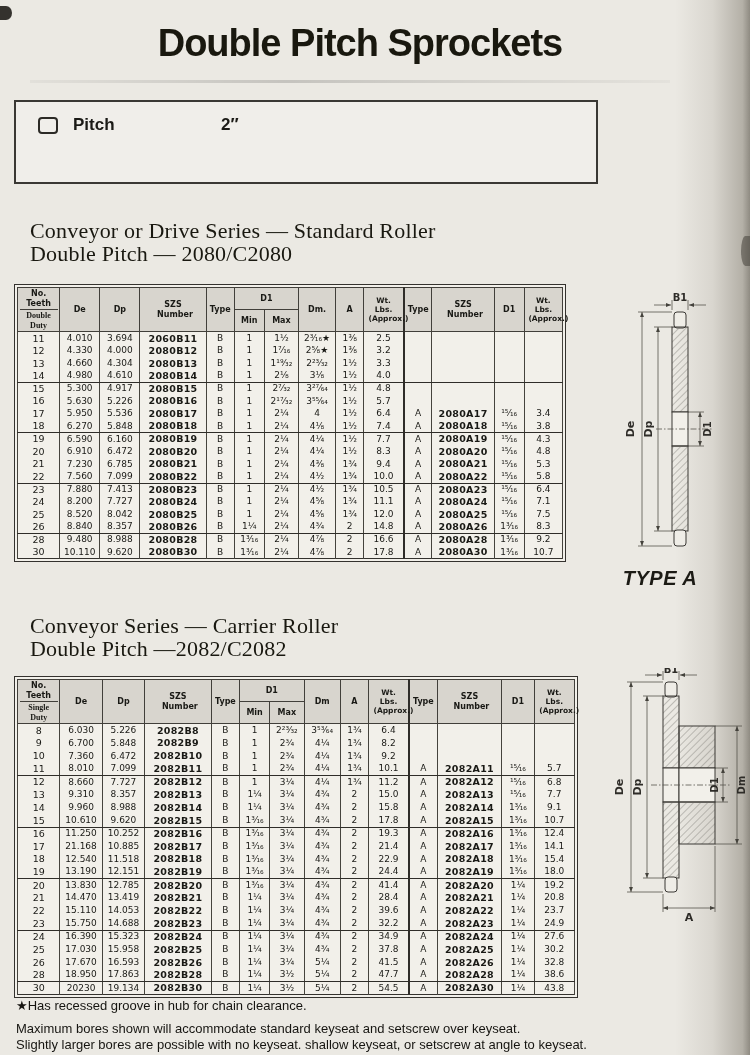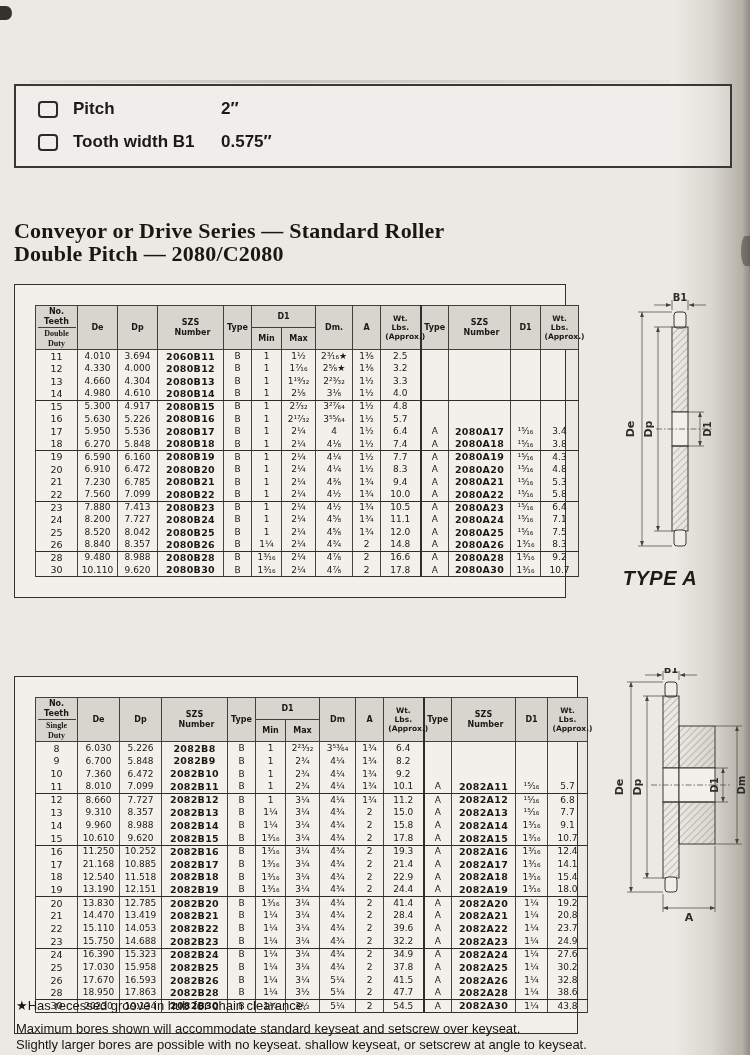--- a/index.html
+++ b/index.html
@@ -5,28 +5,28 @@
   html,body{margin:0;padding:0;}
   body{width:750px;height:1055px;font-family:"Liberation Sans",sans-serif;background:#b9b6af;}
   .page{position:relative;width:750px;height:1055px;overflow:hidden;color:#151513;
         background:linear-gradient(to right,#ebe9e3 0%,#ebe9e3 90%,#d9d6cf 95%,#b4b0a7 99%,#8f8b82 100%);}
   .corner-mark{position:absolute;left:0;top:6px;width:12px;height:14px;background:#34322e;border-radius:0 60% 60% 0;}
   .smudge{position:absolute;right:0;top:236px;width:9px;height:30px;background:rgba(70,66,58,.55);border-radius:50% 0 0 50%;}
   .page-title{position:absolute;top:22px;left:0;width:720px;text-align:center;
               font-size:38px;font-weight:700;letter-spacing:-1px;color:#19180f;}
   .title-shadow{position:absolute;top:80px;left:30px;width:640px;height:3px;
                 background:linear-gradient(to right,rgba(0,0,0,.04),rgba(0,0,0,.16) 40%,rgba(0,0,0,.03));}
-  .spec-box{position:absolute;left:14px;top:84px;width:718px;height:84px;border:2px solid #3a3834;background:rgba(250,249,245,.35);box-sizing:border-box;}
+  .spec-box{position:absolute;left:14px;top:100px;width:584px;height:84px;border:2px solid #3a3834;background:rgba(250,249,245,.35);box-sizing:border-box;}
   .spec-row{display:flex;align-items:center;margin:13px 0 0 22px;}
   .chk{display:inline-block;width:16px;height:13px;border:2px solid #2c2a26;border-radius:4px;margin-right:15px;}
   .spec-label{width:148px;font-size:17px;font-weight:700;color:#1b1a16;}
   .spec-value{font-size:17px;font-weight:700;color:#1b1a16;}
-  .sec-head{position:absolute;left:14px;font-family:"Liberation Serif",serif;font-weight:700;
+  .sec-head{position:absolute;left:30px;font-family:"Liberation Serif",serif;font-weight:400;
             font-size:22px;line-height:1.06;color:#191810;letter-spacing:.2px;}
-  .twrap{position:absolute;border:1.5px solid #34322e;padding:20px;background:#f2f0ea;box-sizing:border-box;}
+  .twrap{position:absolute;border:1.5px solid #34322e;padding:2px;background:#f2f0ea;box-sizing:border-box;}
   .dtable{border-collapse:collapse;table-layout:fixed;font-family:"DejaVu Sans",sans-serif;color:#191915;border:1.5px solid #34322e;}
   .dtable th{background:#d8d5ce;border:1px solid #413f3a;font-size:8px;font-weight:700;
              padding:1px 0;line-height:1.2;text-align:center;vertical-align:middle;}
   .dtable td{border-left:1px solid #45433d;border-right:1px solid #45433d;border-top:none;border-bottom:none;
              font-size:9px;text-align:center;padding:0;line-height:1;vertical-align:middle;white-space:nowrap;overflow:hidden;}
   .t1 tbody tr{height:12.6px;} .t2 tbody tr{height:12.9px;}
   .dtable tr.gb td{border-bottom:1.4px solid #2f2d29;}
   .dtable td.sep,.dtable th.sep{border-left:2px solid #2f2d29;}
   .dtable td.szs{font-size:9.5px;font-weight:700;letter-spacing:.3px;}
   .dtable td.teeth{font-size:9.5px;margin-top:24px;}
@@ -39,32 +39,28 @@
   .footnote{position:absolute;left:16px;font-size:13px;color:#161511;}
   svg text{font-family:"DejaVu Sans",sans-serif;fill:#2e2c28;}
 </style>
 </head>
 <body>
 
 <div class="page">
   <div class="corner-mark"></div>
   <div class="smudge"></div>
 
+  <div class="page-title">Double Pitch Sprockets</div>
   <div class="title-shadow"></div>
 
   <div class="spec-box">
     <div class="spec-row">
       <span class="chk"></span>
       <span class="spec-label">Pitch</span>
       <span class="spec-value">2″</span>
-    </div>
-    <div class="spec-row">
-      <span class="chk"></span>
-      <span class="spec-label">Tooth width B1</span>
-      <span class="spec-value">0.575″</span>
     </div>
   </div>
 
   <div class="sec-head" style="top:219px;">
     <div>Conveyor or Drive Series — Standard Roller</div>
     <div>Double Pitch — 2080/C2080</div>
   </div>
 
   <div class="twrap" style="left:14px;top:284px;width:552px;">
     <table class="dtable t1" style="width:100%;">
@@ -444,20 +440,24 @@
       <line x1="76" y1="137" x2="132" y2="137" stroke="#55534d" stroke-width="0.8" stroke-dasharray="6 2 1.5 2"></line>
 
       <text x="100" y="9" font-size="10" font-weight="bold" text-anchor="middle">B1</text>
       <text font-size="11" font-weight="bold" text-anchor="middle" transform="rotate(-90 54 137)" x="54" y="137">De</text>
       <text font-size="11" font-weight="bold" text-anchor="middle" transform="rotate(-90 72 137)" x="72" y="137">Dp</text>
       <text font-size="10" font-weight="bold" text-anchor="middle" transform="rotate(-90 131 137)" x="131" y="137">D1</text>
     </svg>
     <div class="diag-caption">TYPE A</div>
   </div>
 
+  <div class="sec-head" style="top:614px;">
+    <div>Conveyor Series — Carrier Roller</div>
+    <div>Double Pitch —2082/C2082</div>
+  </div>
 
   <div class="twrap" style="left:14px;top:676px;width:564px;">
     <table class="dtable t2" style="width:100%;">
       <colgroup>
         <col style="width:42px">
           <col style="width:42px">
           <col style="width:42px">
           <col style="width:66px">
         <col style="width:28px">
           <col style="width:30px">

